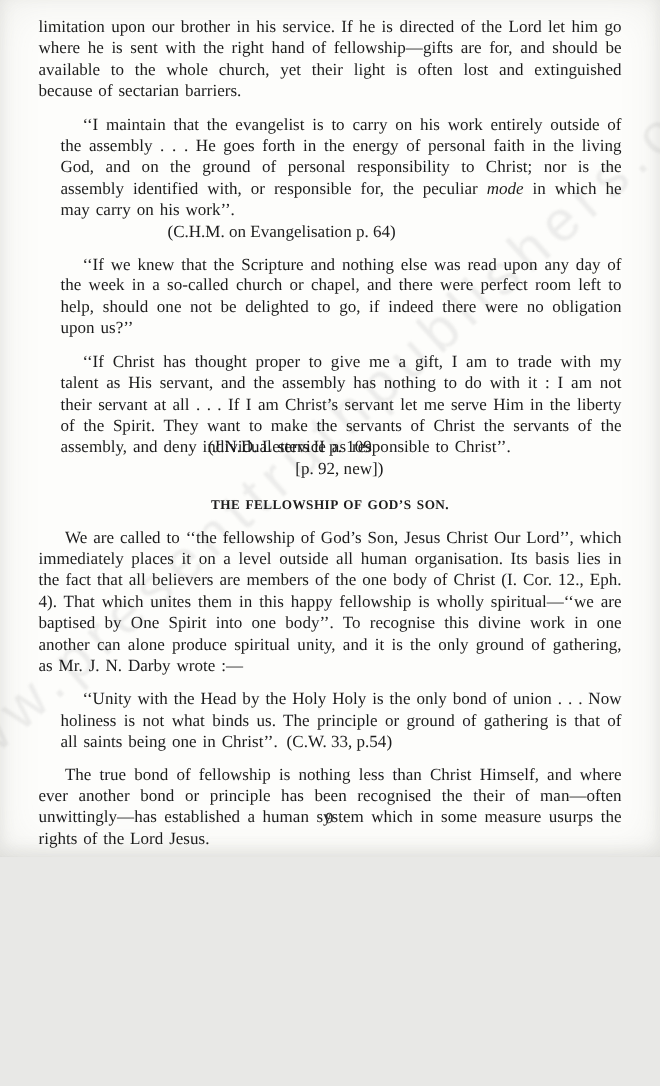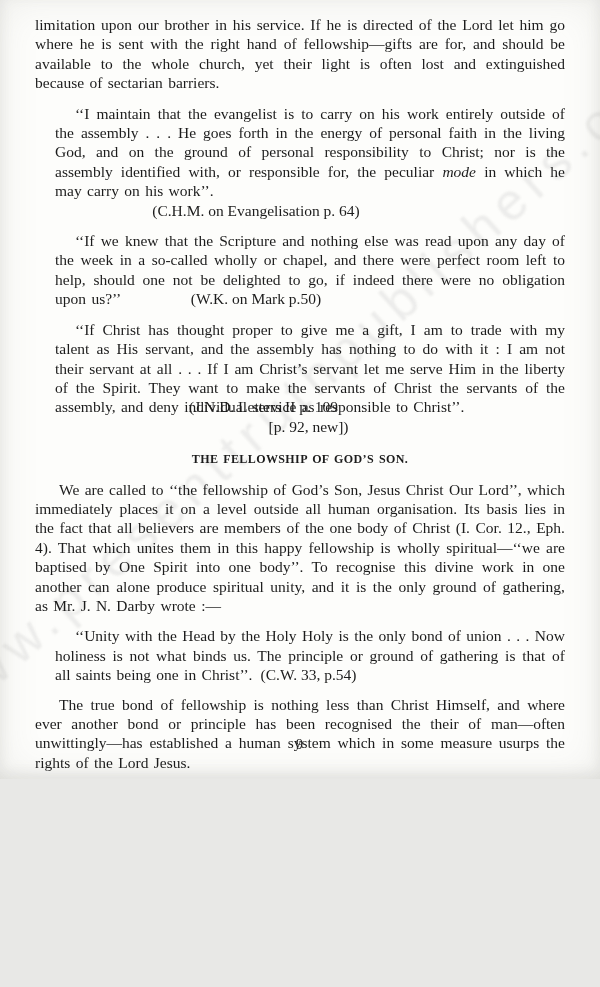--- a/index.html
+++ b/index.html
@@ -94,22 +94,21 @@
 
   <div class="watermark">www.presenttruthpublishers.org</div>
 
   <div class="content">
 
     <div class="tb cont">limitation upon our brother in his service.  If he is directed of the Lord let him go where he is sent with the right hand of fellowship—gifts are for, and should be available to the whole church, yet their light is often lost and extinguished because of sectarian barriers.</div>
 
     <div class="quote"><span>‘‘I maintain that the evangelist is to carry on his work entirely outside of the assembly . . .  He goes forth in the energy of personal faith in the living God, and on the ground of personal responsibility to Christ; nor is the assembly identified with, or responsible for, the peculiar </span><span class="italic">mode</span><span> in which he may carry on his work’’.</span></div>
     <div class="attr attr-own pr110">(C.H.M. on Evangelisation p. 64)</div>
 
-    <div class="quote">‘‘If we knew that the Scripture and nothing else was read upon any day of the week in a so-called wholly or chapel, and there were perfect room left to help, should one not be delighted to go, if indeed there were no obligation upon us?’’</div>
-    <div class="attr attr-inline pr110">(W.K. on Mark p.50)</div>
+    <div class="quote">‘‘If we knew that the Scripture and nothing else was read upon any day of the week in a so-called church or chapel, and there were perfect room left to help, should one not be delighted to go, if indeed there were no obligation upon us?’’</div>
 
     <div class="quote">‘‘If Christ has thought proper to give me a gift, I am to trade with my talent as His servant, and the assembly has nothing to do with it :  I am not their servant at all . . . If I am Christ’s servant let me serve Him in the liberty of the Spirit.  They want to make the servants of Christ the servants of the assembly, and deny individual service as responsible to Christ’’.</div>
     <div class="attr attr-inline pr95">(J.N.D. Letters II p. 109</div>
     <div class="attr attr-own pr3">[p. 92, new])</div>
 
     <div class="tb heading">THE FELLOWSHIP OF GOD’S SON.</div>
 
     <div class="tb para">We are called to ‘‘the fellowship of God’s Son, Jesus Christ Our Lord’’, which immediately places it on a level outside all human organisation.  Its basis lies in the fact that all believers are members of the one body of Christ (I. Cor. 12., Eph. 4).  That which unites them in this happy fellowship is wholly spiritual—‘‘we are baptised by One Spirit into one body’’.  To recognise this divine work in one another can alone produce spiritual unity, and it is the only ground of gathering, as Mr. J. N. Darby wrote :—</div>
 
     <div class="quote">‘‘Unity with the Head by the Holy Holy is the only bond of union . . . Now holiness is not what binds us.  The principle or ground of gathering is that of all saints being one in Christ’’.</div>

